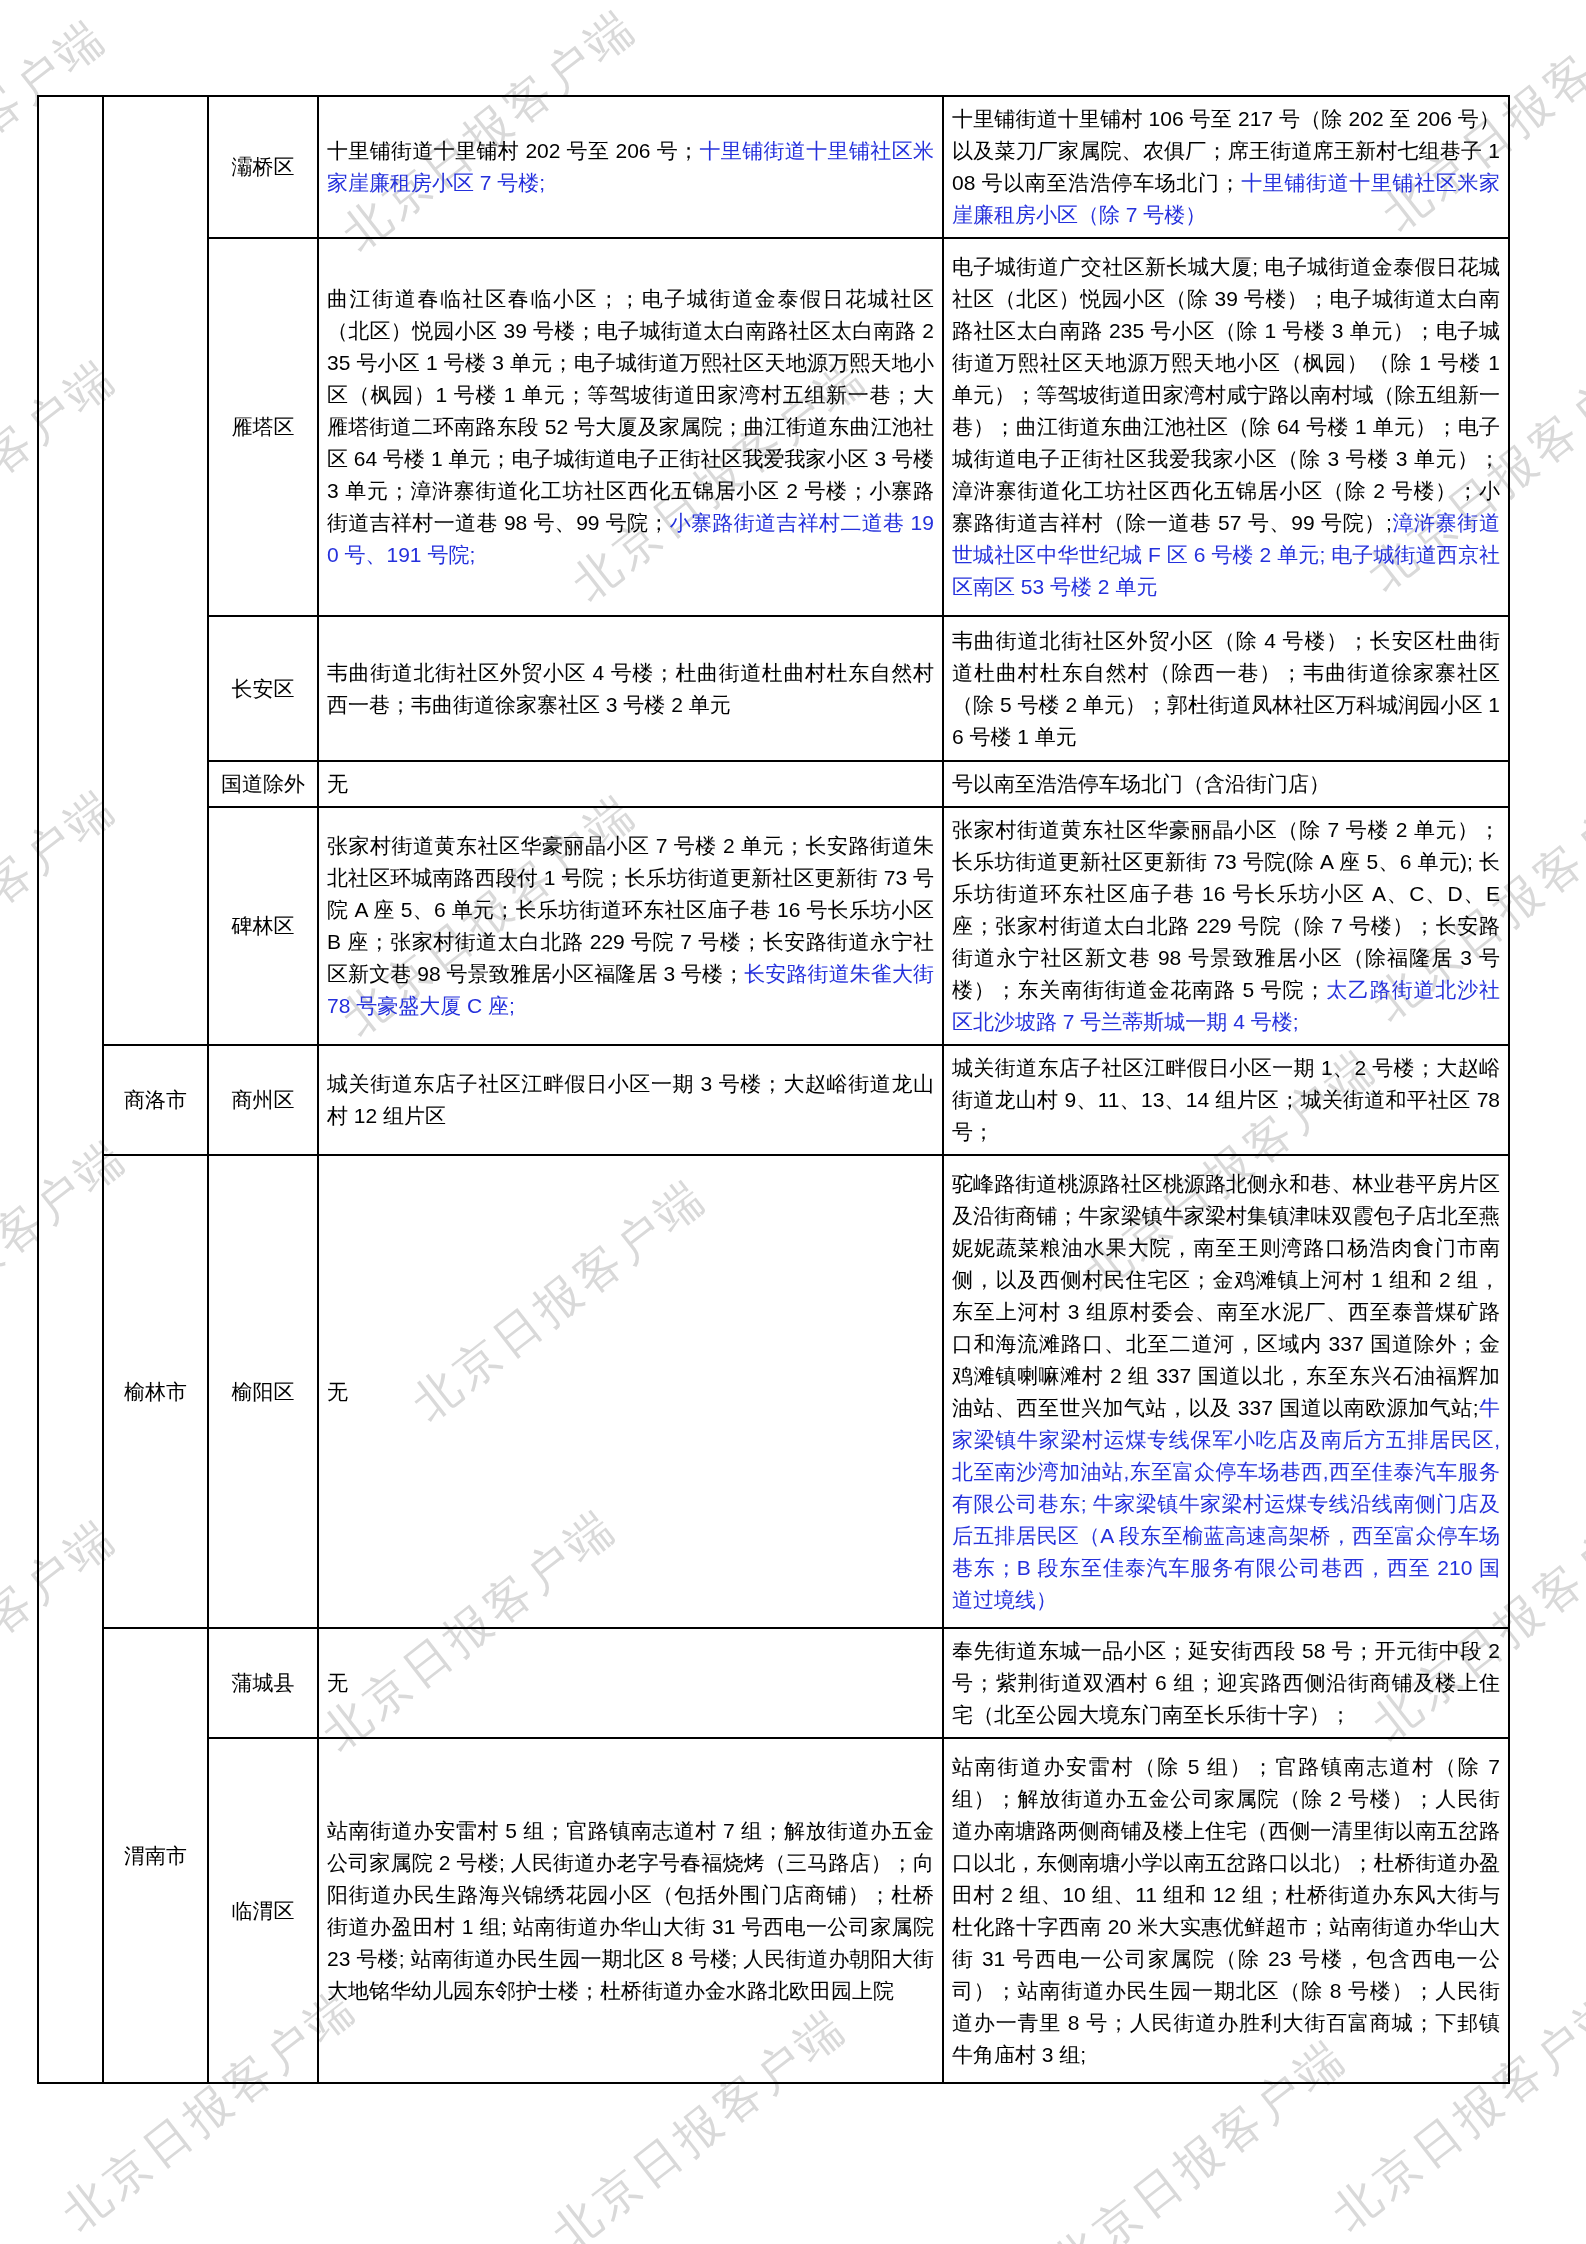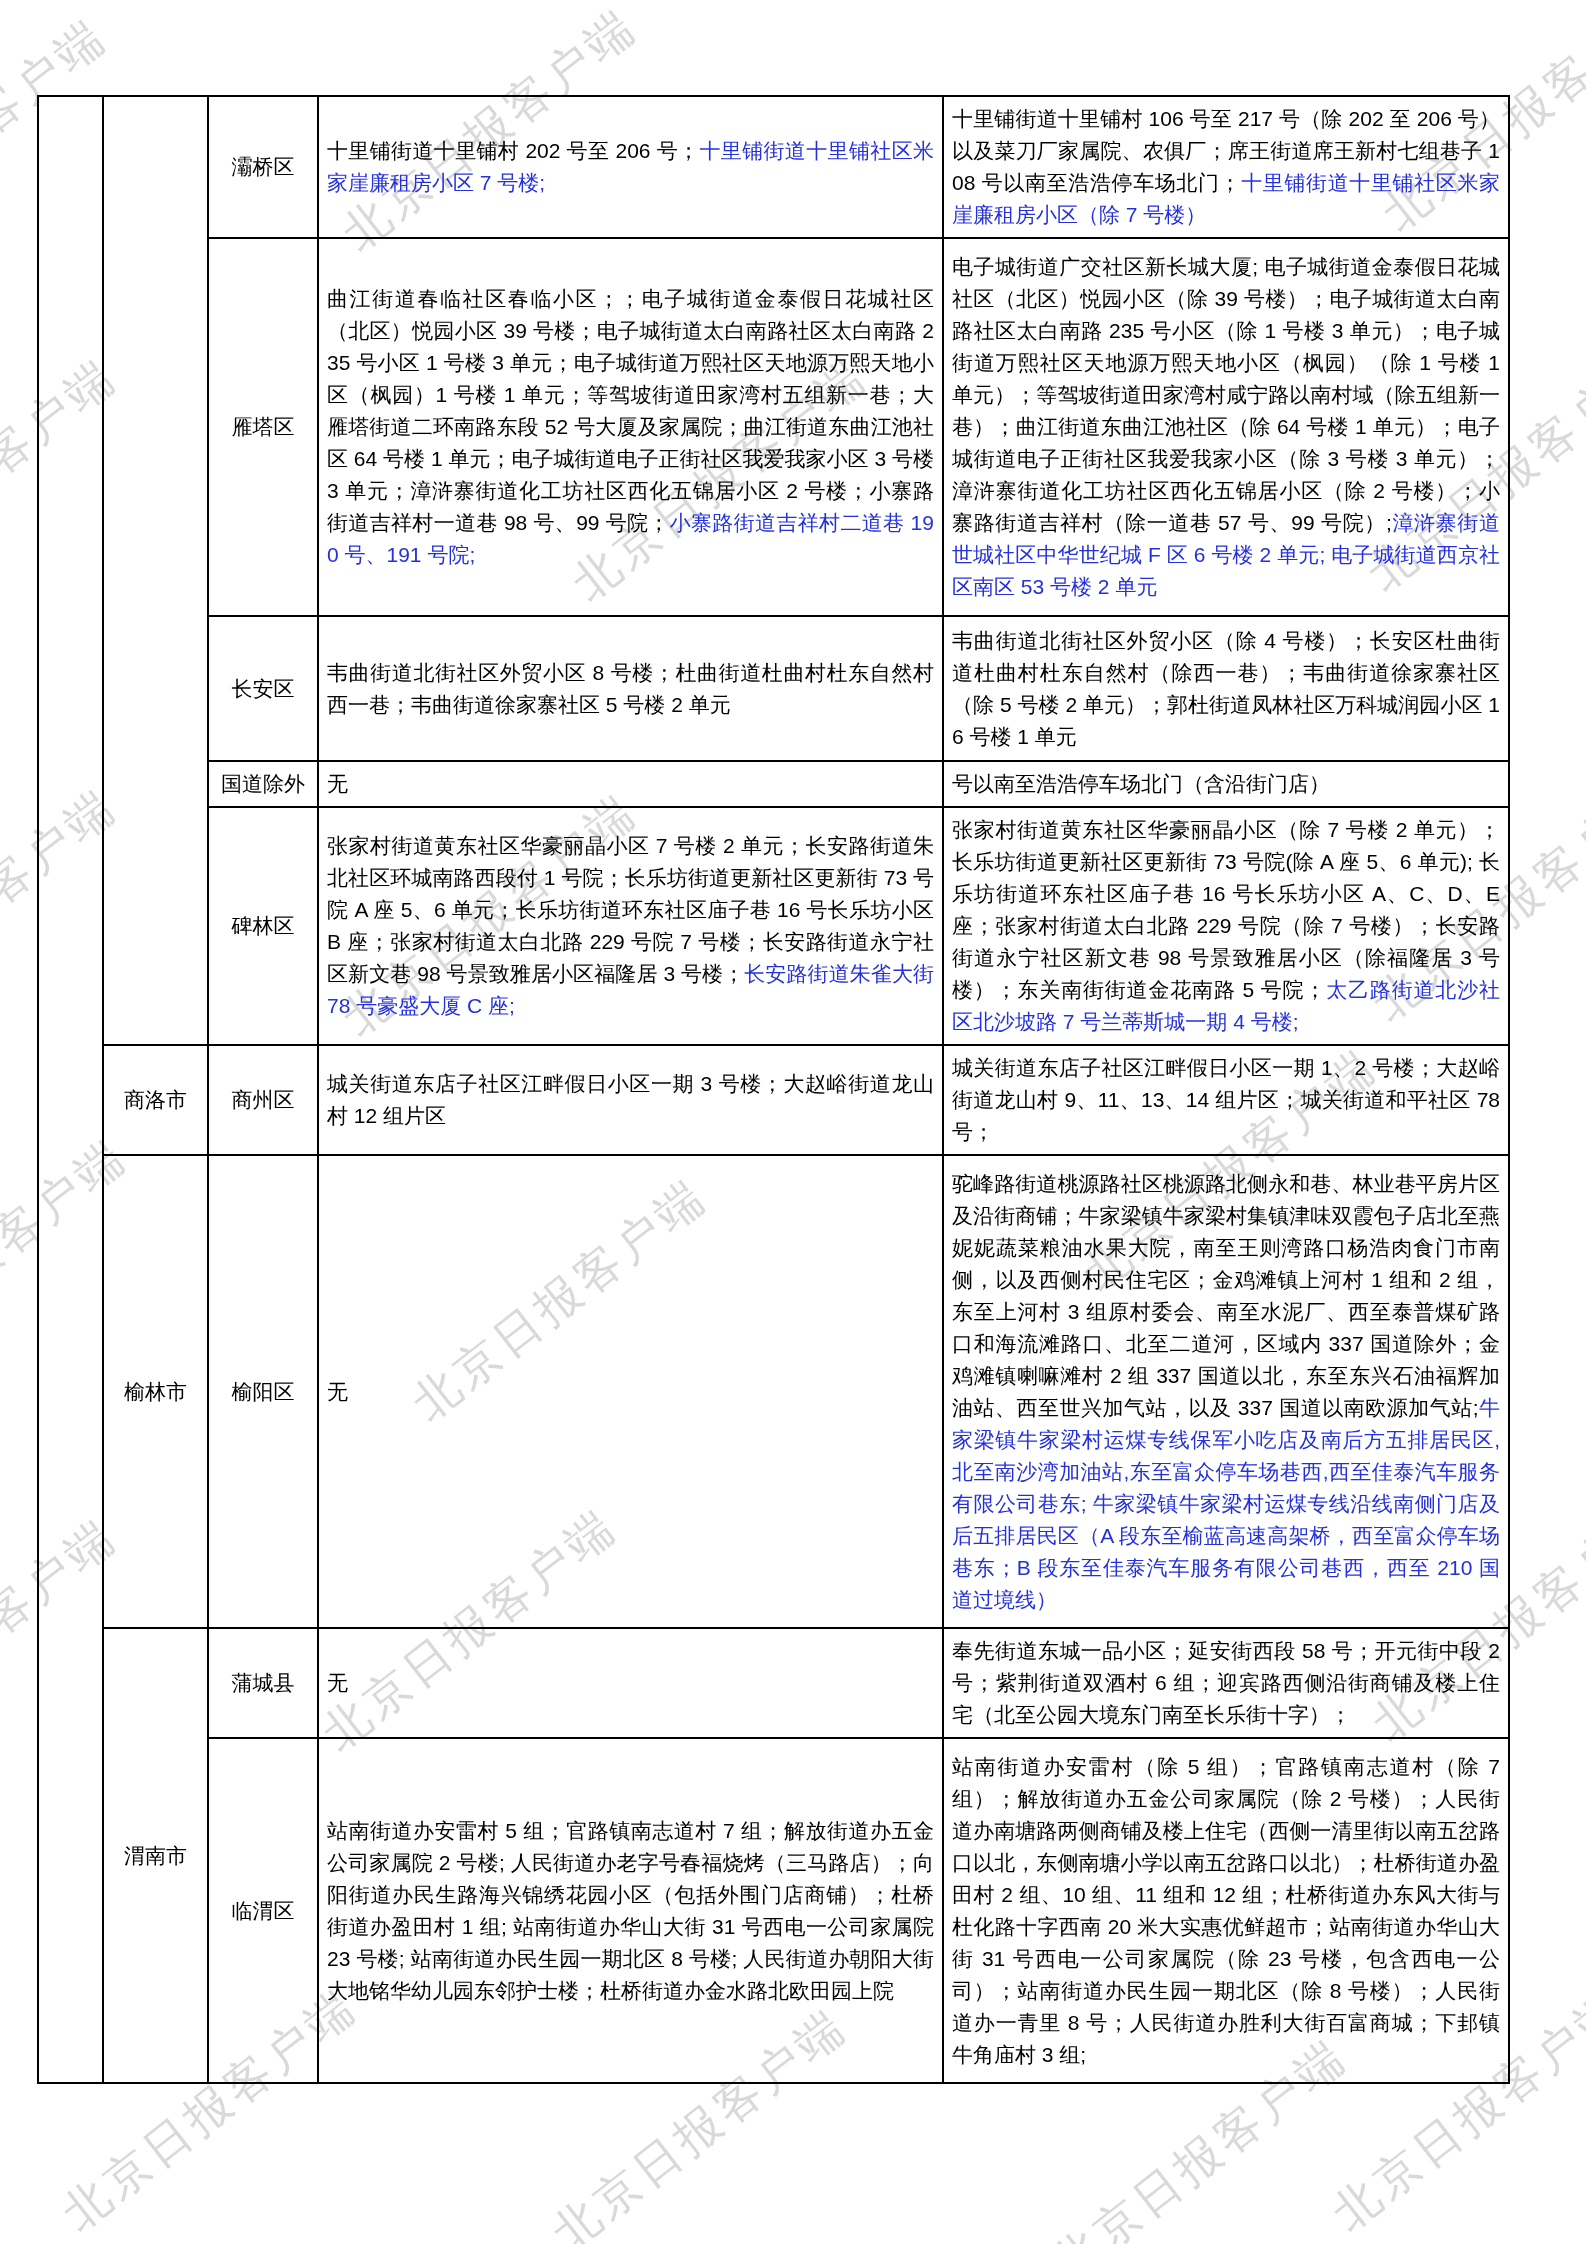--- a/index.html
+++ b/index.html
@@ -95,21 +95,21 @@
           <td class="areas-cell"><span class="seg-k">十里铺街道十里铺村 202 号至 206 号；</span><span class="seg-b">十里铺街道十里铺社区米家崖廉租房小区 7 号楼;</span></td>
           <td class="areas-cell"><span class="seg-k">十里铺街道十里铺村 106 号至 217 号（除 202 至 206 号）以及菜刀厂家属院、农俱厂；席王街道席王新村七组巷子 108 号以南至浩浩停车场北门；</span><span class="seg-b">十里铺街道十里铺社区米家崖廉租房小区（除 7 号楼）</span></td>
         </tr>
         <tr class="r2">
           <td class="label-cell">雁塔区</td>
           <td class="areas-cell"><span class="seg-k">曲江街道春临社区春临小区；；电子城街道金泰假日花城社区（北区）悦园小区 39 号楼；电子城街道太白南路社区太白南路 235 号小区 1 号楼 3 单元；电子城街道万熙社区天地源万熙天地小区（枫园）1 号楼 1 单元；等驾坡街道田家湾村五组新一巷；大雁塔街道二环南路东段 52 号大厦及家属院；曲江街道东曲江池社区 64 号楼 1 单元；电子城街道电子正街社区我爱我家小区 3 号楼 3 单元；漳浒寨街道化工坊社区西化五锦居小区 2 号楼；小寨路街道吉祥村一道巷 98 号、99 号院；</span><span class="seg-b">小寨路街道吉祥村二道巷 190 号、191 号院;</span></td>
           <td class="areas-cell"><span class="seg-k">电子城街道广交社区新长城大厦; 电子城街道金泰假日花城社区（北区）悦园小区（除 39 号楼）；电子城街道太白南路社区太白南路 235 号小区（除 1 号楼 3 单元）；电子城街道万熙社区天地源万熙天地小区（枫园）（除 1 号楼 1 单元）；等驾坡街道田家湾村咸宁路以南村域（除五组新一巷）；曲江街道东曲江池社区（除 64 号楼 1 单元）；电子城街道电子正街社区我爱我家小区（除 3 号楼 3 单元）；漳浒寨街道化工坊社区西化五锦居小区（除 2 号楼）；小寨路街道吉祥村（除一道巷 57 号、99 号院）;</span><span class="seg-b">漳浒寨街道世城社区中华世纪城 F 区 6 号楼 2 单元; 电子城街道西京社区南区 53 号楼 2 单元</span></td>
         </tr>
         <tr class="r3">
           <td class="label-cell">长安区</td>
-          <td class="areas-cell"><span class="seg-k">韦曲街道北街社区外贸小区 8 号楼；杜曲街道杜曲村杜东自然村西一巷；韦曲街道徐家寨社区 5 号楼 2 单元</span></td>
+          <td class="areas-cell"><span class="seg-k">韦曲街道北街社区外贸小区 4 号楼；杜曲街道杜曲村杜东自然村西一巷；韦曲街道徐家寨社区 3 号楼 2 单元</span></td>
           <td class="areas-cell"><span class="seg-k">韦曲街道北街社区外贸小区（除 4 号楼）；长安区杜曲街道杜曲村杜东自然村（除西一巷）；韦曲街道徐家寨社区（除 5 号楼 2 单元）；郭杜街道凤林社区万科城润园小区 16 号楼 1 单元</span></td>
         </tr>
         <tr class="r4">
           <td class="label-cell">国道除外</td>
           <td class="areas-cell"><span class="seg-k">无</span></td>
           <td class="areas-cell"><span class="seg-k">号以南至浩浩停车场北门（含沿街门店）</span></td>
         </tr>
         <tr class="r5">
           <td class="label-cell">碑林区</td>
           <td class="areas-cell"><span class="seg-k">张家村街道黄东社区华豪丽晶小区 7 号楼 2 单元；长安路街道朱北社区环城南路西段付 1 号院；长乐坊街道更新社区更新街 73 号院 A 座 5、6 单元；长乐坊街道环东社区庙子巷 16 号长乐坊小区 B 座；张家村街道太白北路 229 号院 7 号楼；长安路街道永宁社区新文巷 98 号景致雅居小区福隆居 3 号楼；</span><span class="seg-b">长安路街道朱雀大街 78 号豪盛大厦 C 座;</span></td>

